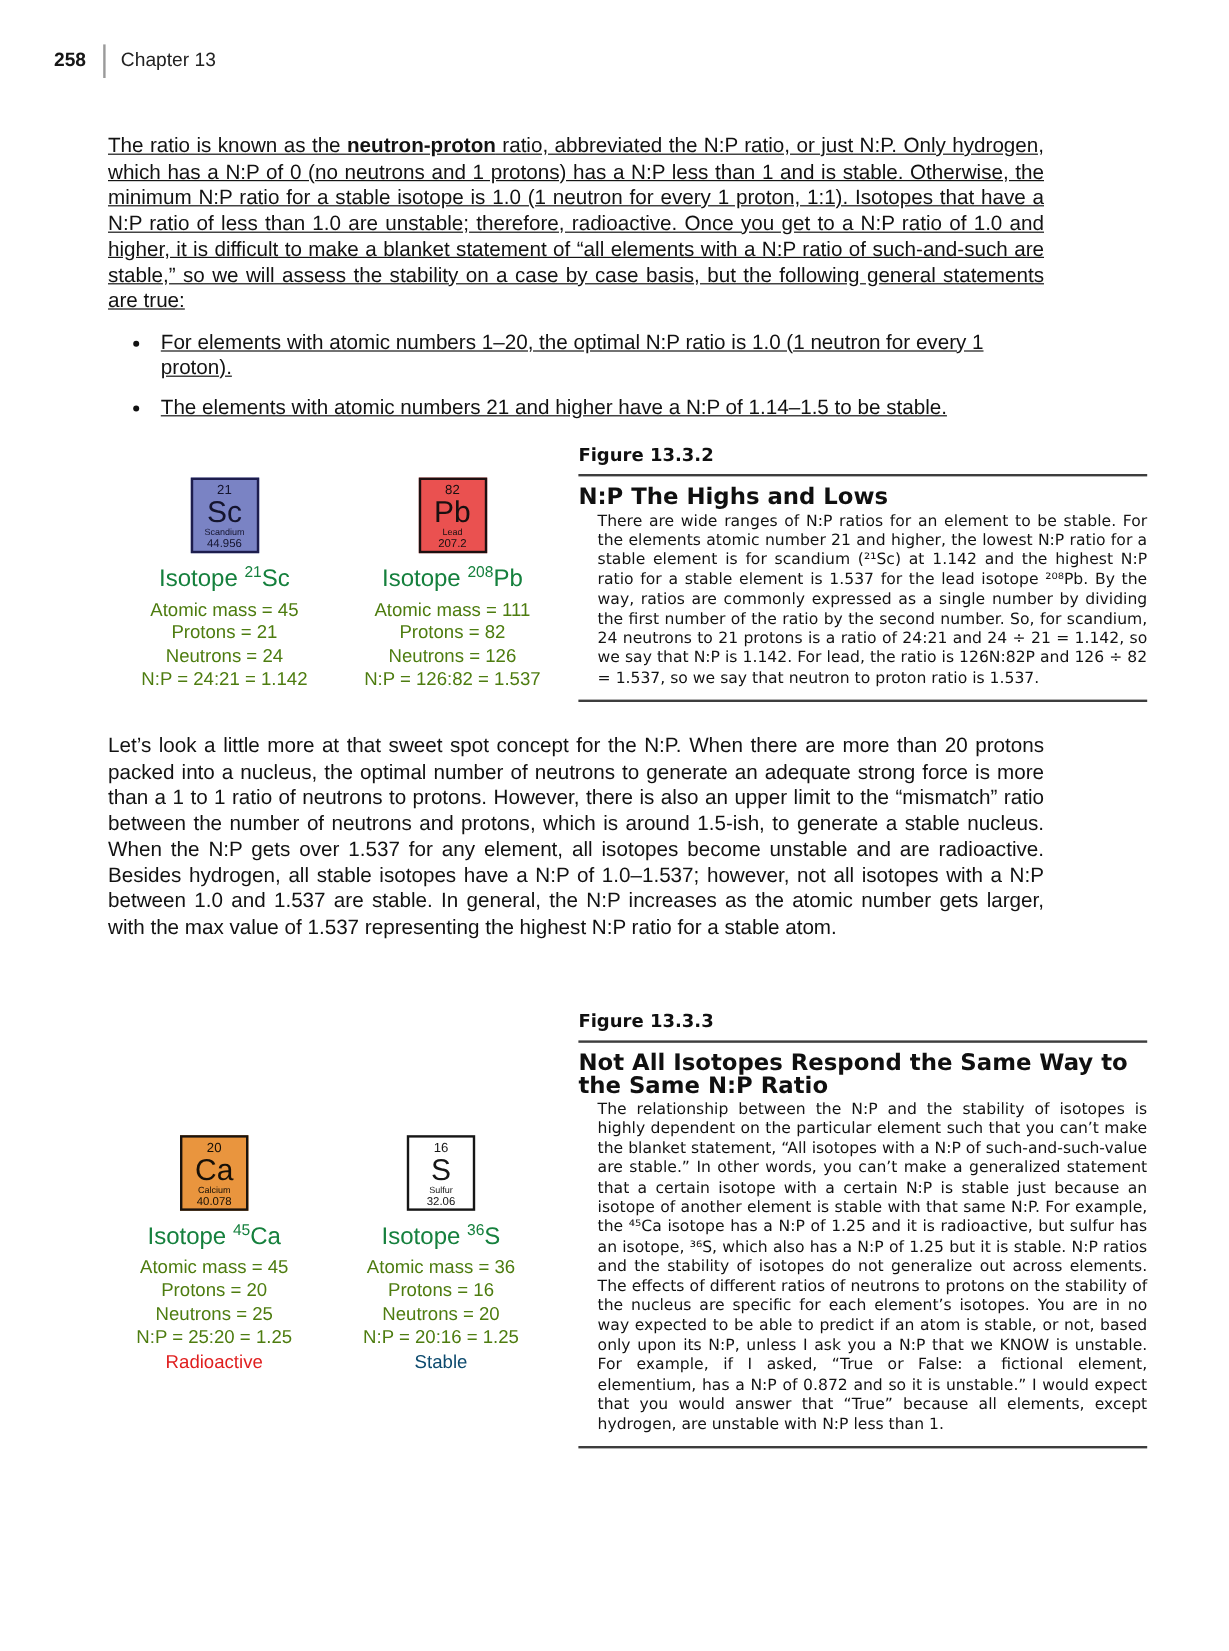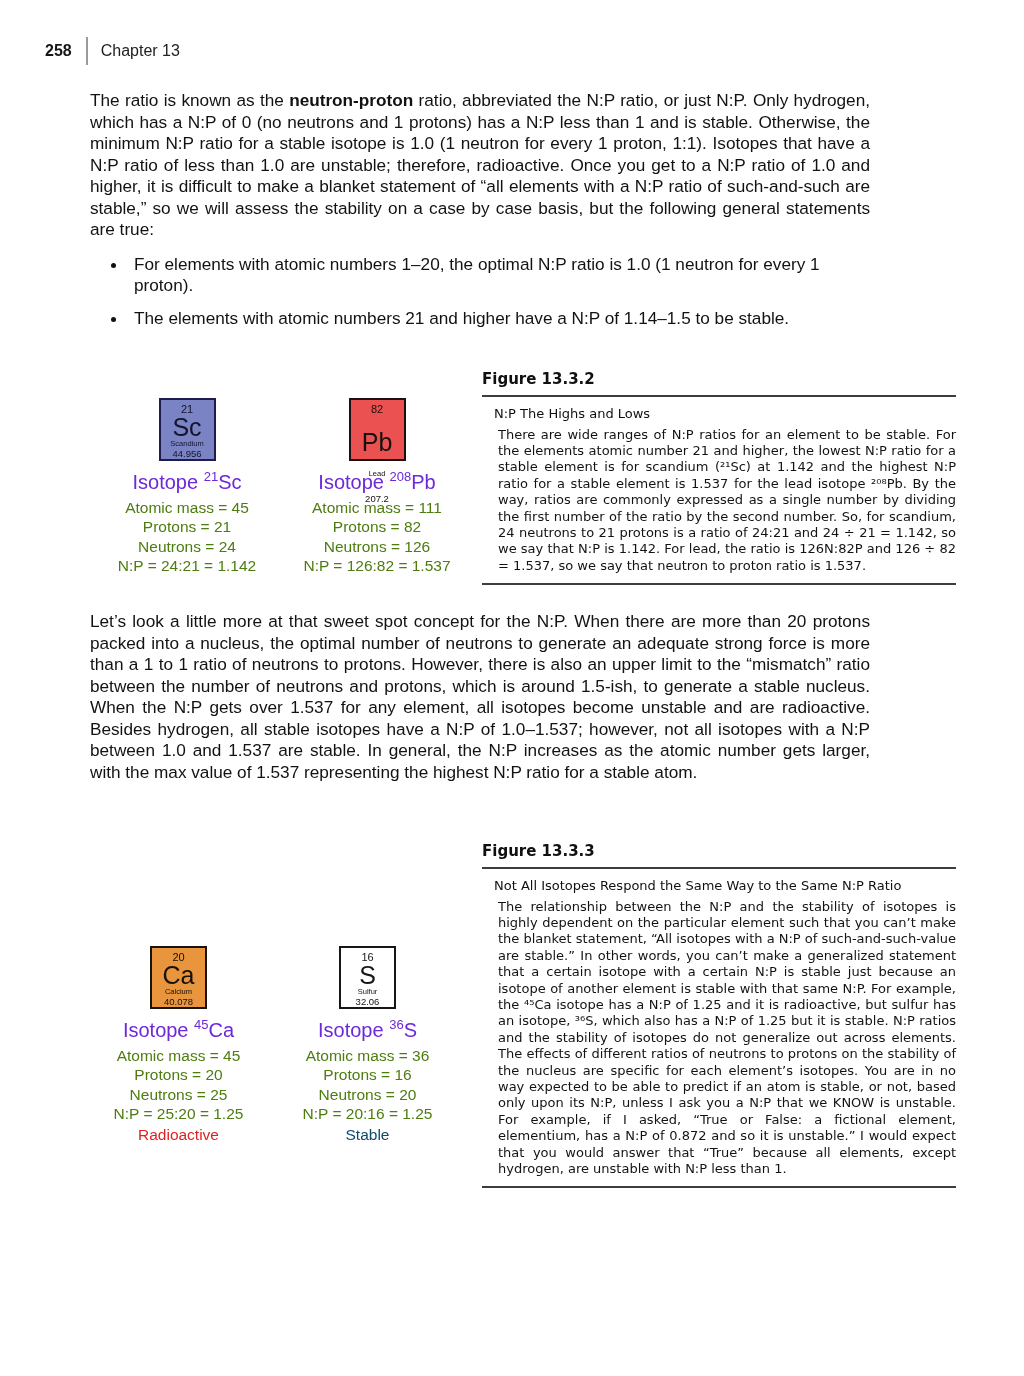--- a/index.html
+++ b/index.html
@@ -16,50 +16,50 @@
   .bodycol{position:absolute;left:90px;width:780px;}
   .para{font-size:17.2px;line-height:21.5px;text-align:justify;color:#121212;}
   ul.bullets{margin:13px 0 0 0;padding:0 0 0 38px;}
   ul.bullets li{font-size:17.2px;line-height:21.5px;margin-bottom:11px;padding-left:6px;color:#121212;}
 
   
   .sidebar{position:absolute;left:482px;width:474px;font-family:"DejaVu Sans","Liberation Sans",sans-serif;}
   .fig-label{font-size:15px;font-weight:bold;color:#101010;}
   .fig-rule{height:2px;background:#3d3d3d;margin:7px 0 8px 0;}
   .fig-rule.end{margin-top:9px;}
-  .fig-title{font-size:13px;font-weight:normal;line-height:18.5px;margin-bottom:3px;color:#101010;margin-left:12px;}
+  .fig-title{font-size:19px;font-weight:bold;line-height:18.5px;margin-bottom:3px;color:#101010;}
   .fig-body{font-size:13px;line-height:16.4px;text-align:justify;color:#131313;margin-left:16px;}
 
   
   .cards{position:absolute;display:flex;}
   .el-col{flex:1;text-align:center;}
   .tile{width:57px;height:63px;margin:0 auto;border:2px solid #111;box-sizing:border-box;
         display:flex;flex-direction:column;align-items:center;}
   .tile-num{font-size:11px;line-height:12px;margin-top:3px;}
   .tile-sym{font-size:25px;line-height:25px;}
   .tile-name{font-size:7.5px;line-height:8.5px;}
   .tile-mass{font-size:9.5px;line-height:10.5px;}
-  .iso-title{font-size:20px;margin-top:8px;color:#6d28d9;}
+  .iso-title{font-size:20px;margin-top:8px;color:#15803d;}
   .iso-title sup{font-size:13px;}
   .iso-line{font-size:15.5px;line-height:19.5px;color:#4d7c0f;}
   .iso-lines{margin-top:4px;}
   .iso-status{font-size:15.5px;line-height:19.5px;margin-top:1px;font-weight:normal;}
 </style>
 </head>
 <body>
 
 <div class="page">
 
   <div class="hdr">
     <span class="pgnum">258</span>
     <span class="vdiv"></span>
     <span class="chap">Chapter 13</span>
   </div>
 
-  <div class="bodycol" style="top:90px;">
+  <div class="bodycol" style="top:111px;text-decoration:underline;">
     <p class="para" style="margin:0;"><span>The ratio is known as the </span><b>neutron-proton</b><span> ratio, abbreviated the N:P ratio, or just N:P. Only hydrogen, which has a N:P of 0 (no neutrons and 1 protons) has a N:P less than 1 and is stable. Otherwise, the minimum N:P ratio for a stable isotope is 1.0 (1 neutron for every 1 proton, 1:1). Isotopes that have a N:P ratio of less than 1.0 are unstable; therefore, radioactive.  Once you get to a N:P ratio of 1.0 and higher, it is difficult to make a blanket statement of “all elements with a N:P ratio of such-and-such are stable,” so we will assess the stability on a case by case basis, but the following general statements are true:</span></p>
     <ul class="bullets">
       <li>For elements with atomic numbers 1–20, the optimal N:P ratio is 1.0 (1 neutron for every 1 proton).</li>
       <li>The elements with atomic numbers 21 and higher have a N:P of 1.14–1.5 to be stable.</li>
     </ul>
   </div>
 
   <div class="cards" style="left:92px;top:398px;width:380px;">
     <div class="el-col">
       <div class="tile" style="background-color: rgb(122, 131, 196); border-color: rgb(29, 29, 77); color: rgb(20, 20, 46);">
@@ -70,21 +70,21 @@
       </div>
       <div class="iso-title"><span>Isotope</span> <sup>21</sup><span>Sc</span></div>
       <div class="iso-lines">
         <div class="iso-line">Atomic mass = 45</div>
         <div class="iso-line">Protons = 21</div>
         <div class="iso-line">Neutrons = 24</div>
         <div class="iso-line">N:P = 24:21 = 1.142</div>
       </div>
     </div>
     <div class="el-col">
-      <div class="tile" style="background-color: rgb(234, 81, 80); border-color: rgb(28, 16, 16); color: rgb(25, 16, 16); gap: 15px;">
+      <div class="tile" style="background-color: rgb(234, 81, 80); border-color: rgb(28, 16, 16); color: rgb(25, 16, 16);">
         <div class="tile-num">82</div>
         <div class="tile-sym">Pb</div>
         <div class="tile-name">Lead</div>
         <div class="tile-mass">207.2</div>
       </div>
       <div class="iso-title"><span>Isotope</span> <sup>208</sup><span>Pb</span></div>
       <div class="iso-lines">
         <div class="iso-line">Atomic mass = 111</div>
         <div class="iso-line">Protons = 82</div>
         <div class="iso-line">Neutrons = 126</div>

